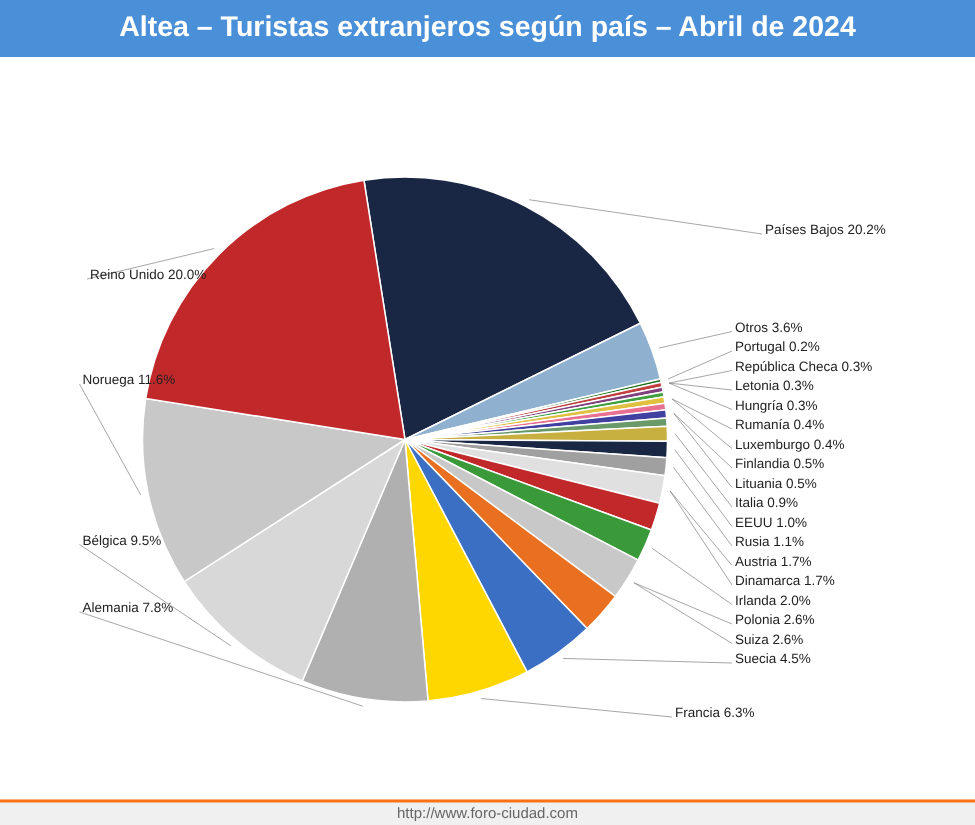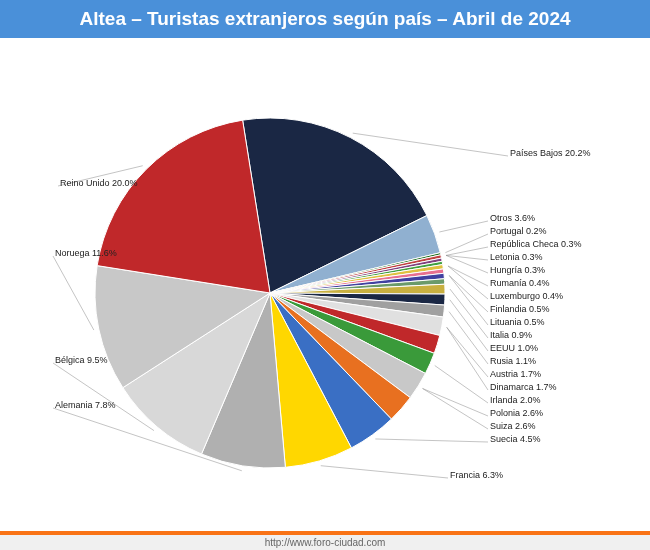--- a/index.html
+++ b/index.html
@@ -30,21 +30,21 @@
       position: absolute;
       top: 0;
       left: 0;
     }
     .footer {
       text-align: center;
       font-size: 10px;
       color: #666;
       padding: 2px;
       background: #f0f0f0;
-      border-top: 4px solid #f97316;
+      border-top: 2px solid #f97316;
       position: absolute;
       bottom: 0;
       width: 100%;
     }
   </style>
 </head>
 <body>
 
 <div>
   <div class="header">Altea – Turistas extranjeros según país – Abril de 2024</div>

